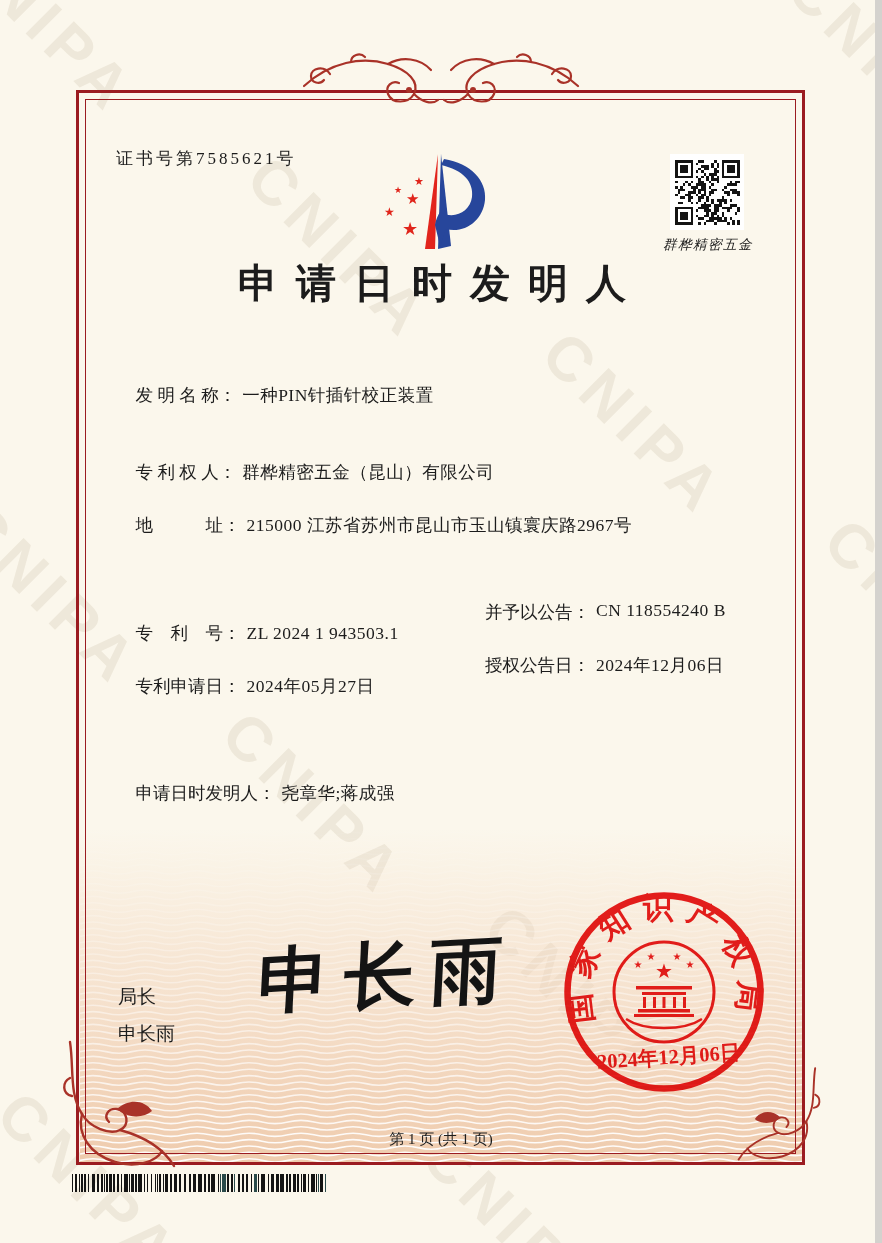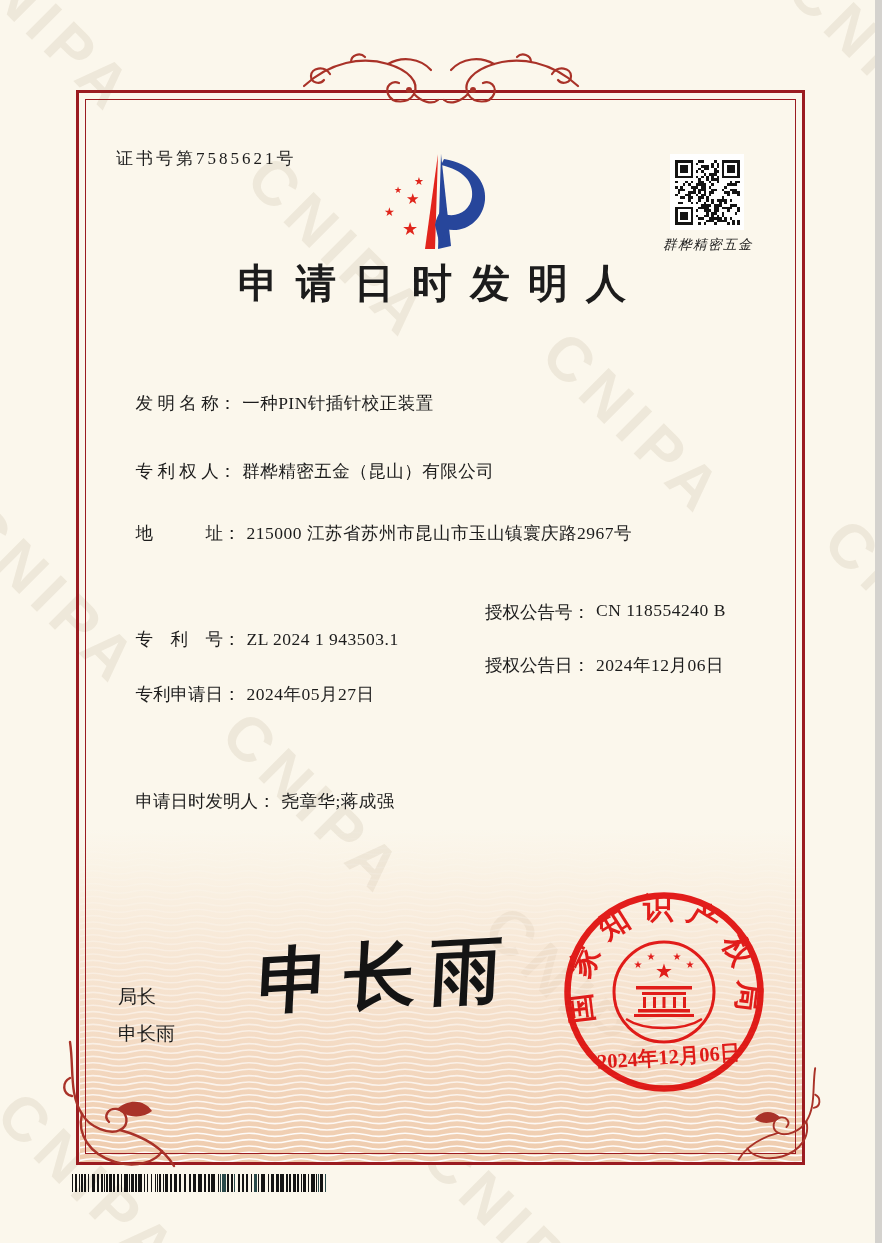--- a/index.html
+++ b/index.html
@@ -16,21 +16,21 @@
   .frame-inner{position:absolute;left:85px;top:99px;width:709px;height:1053px;
       border:1.4px solid #9b1c21;}
   .cert-no{position:absolute;left:116px;top:147px;font-size:17px;letter-spacing:3px;}
   .title{position:absolute;left:0;top:256px;width:882px;text-align:center;
       font-size:40px;font-weight:bold;letter-spacing:18px;}
   .qr-caption{position:absolute;left:645px;top:236px;width:126px;text-align:center;
       font-size:13.5px;letter-spacing:1.5px;font-style:italic;}
   
   .row{position:absolute;left:118px;width:660px;font-size:17.5px;white-space:pre;}
   .lbl{display:inline-block;}
-  .val{display:inline-block;margin-left:6px;letter-spacing:.5px;margin-top:8px;}
+  .val{display:inline-block;margin-left:6px;letter-spacing:.5px;}
   .lbl2{position:absolute;left:367px;top:0;}
   .val2{position:absolute;left:478px;top:0;letter-spacing:.5px;}
   .notice{position:absolute;left:102px;top:836px;width:688px;font-size:16.5px;
       line-height:34px;text-align:justify;text-indent:2em;font-style:italic;
       letter-spacing:1px;color:#222;}
   .director{position:absolute;left:118px;top:978px;font-size:19px;line-height:37px;
       font-family:"Liberation Sans","DejaVu Sans",sans-serif;}
   .autograph{position:absolute;left:258px;top:928px;font-size:72px;font-weight:bold;
       letter-spacing:14px;transform:rotate(-3deg) skewX(-6deg);color:#141414;}
   .footer{position:absolute;left:0;top:1130px;width:882px;text-align:center;font-size:15px;}
@@ -475,29 +475,29 @@
         <rect x="20.6" y="68.4" width="2.6" height="2.6" fill="#141414"></rect>
       </svg>
   </div>
   <div class="qr-caption">群桦精密五金</div>
 
   <div class="title">申请日时发明人</div>
 
   <div class="row" style="top:362px;">
     <span class="lbl">发 明 名 称：</span><span class="val">一种PIN针插针校正装置</span>
   </div>
-  <div class="row" style="top:430px;">
+  <div class="row" style="top:439px;">
     <span class="lbl">专 利 权 人：</span><span class="val">群桦精密五金（昆山）有限公司</span>
   </div>
   <div class="row" style="top:492px;">
     <span class="lbl">地　　　址：</span><span class="val">215000 江苏省苏州市昆山市玉山镇寰庆路2967号</span>
   </div>
   <div class="row" style="top:600px;">
     <span class="lbl">专　利　号：</span><span class="val">ZL 2024 1 943503.1</span>
-    <span class="lbl2">授权公告号：</span>
+    <span class="lbl2">并予以公告：</span>
     <span class="val2">CN 118554240 B</span>
   </div>
   <div class="row" style="top:653px;">
     <span class="lbl">专利申请日：</span><span class="val">2024年05月27日</span>
     <span class="lbl2">授权公告日：</span>
     <span class="val2">2024年12月06日</span>
   </div>
   <div class="row" style="top:760px;">
     <span class="lbl">申请日时发明人：</span><span class="val">尧章华;蒋成强</span>
   </div>
@@ -530,20 +530,21 @@
       <rect x="-1.5" y="5" width="3" height="11"></rect>
       <rect x="9" y="5" width="3" height="11"></rect>
       <rect x="19" y="5" width="3" height="11"></rect>
       <rect x="-26" y="17" width="52" height="3.5"></rect>
       <rect x="-30" y="22" width="60" height="3"></rect>
       <path d="M-38,27 C-20,39 20,39 38,27" fill="none" stroke="#e70d0c" stroke-width="2.5"></path>
     </g>
     <text y="72" x="0" text-anchor="middle" font-size="20.5" font-weight="bold" fill="#e70d0c" transform="rotate(-4)" font-family="Liberation Serif, DejaVu Serif, serif">2024年12月06日</text>
   </svg>
 
+  <div class="footer">第 1 页 (共 1 页)</div>
 
   <div class="barcode" id="barcode">
       <div style="width: 1px; background: rgb(20, 20, 20);"></div>
       <div style="width: 2px;"></div>
       <div style="width: 2px; background: rgb(20, 20, 20);"></div>
       <div style="width: 2px;"></div>
       <div style="width: 1px; background: rgb(20, 20, 20);"></div>
       <div style="width: 1px;"></div>
       <div style="width: 2px; background: rgb(20, 20, 20);"></div>
       <div style="width: 1px;"></div>

